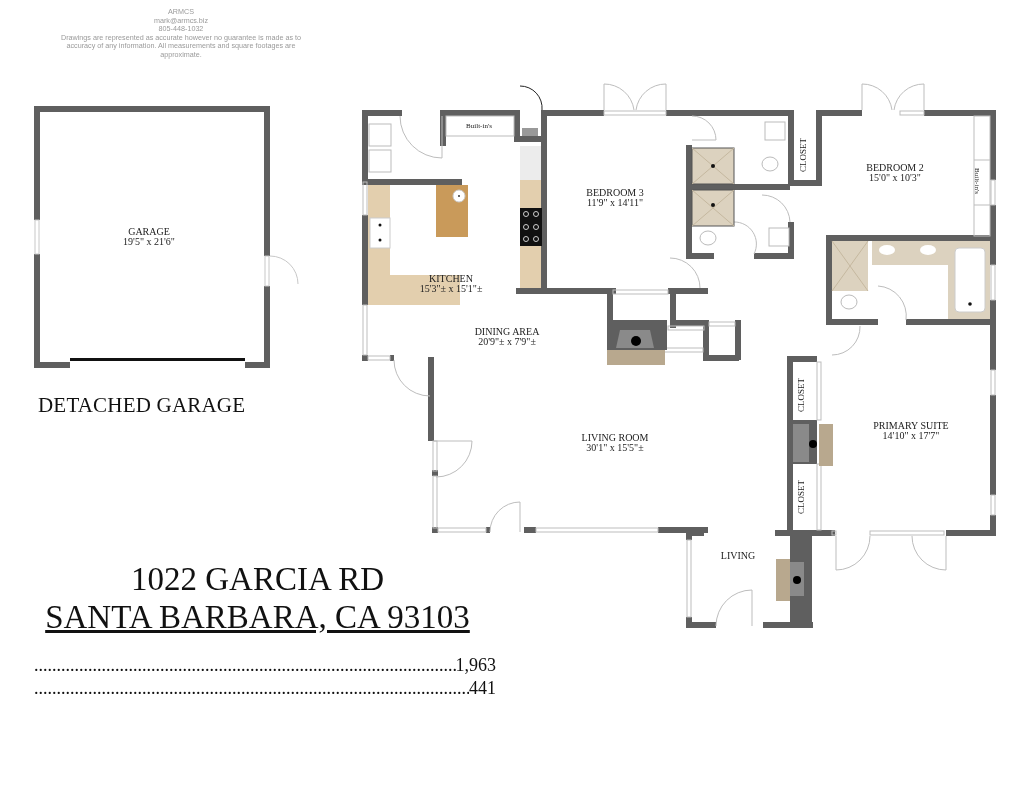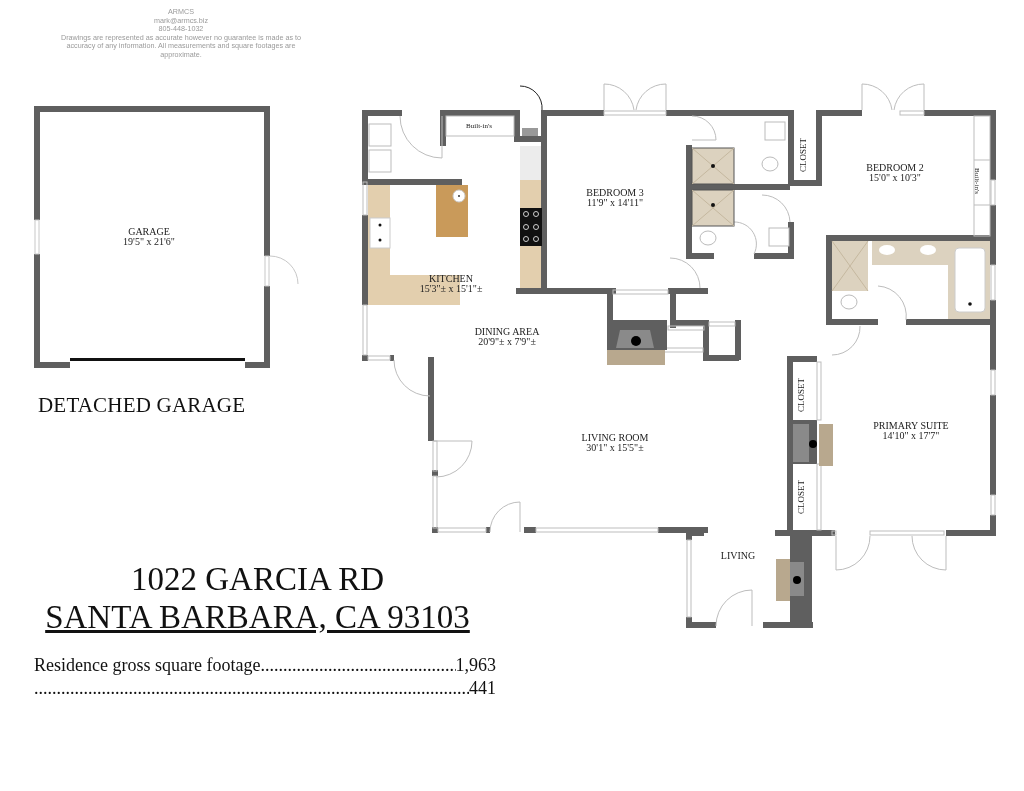--- a/index.html
+++ b/index.html
@@ -254,20 +254,19 @@
   <div>14'10" x 17'7"</div>
 </div>
 <div class="vert-label" style="left:784px; top:390px; transform: rotate(-90deg);">CLOSET</div>
 <div class="vert-label" style="left:784px; top:492px; transform: rotate(-90deg);">CLOSET</div>
 <div class="room-label" style="left:738px; top:551px;">LIVING</div>
 
 <div class="abs address" style="top:560px;">1022 GARCIA RD</div>
 <div class="abs address" style="top:598px;text-decoration:underline;">SANTA BARBARA, CA 93103</div>
 
 <div class="abs sqft" style="top:654px;">
-  <span class="lbl">Residence gross square footage </span>
   <span class="dots"></span>
   <span class="val">1,963</span>
 </div>
 <div class="abs sqft" style="top:677px;">
   <span class="dots"></span>
   <span class="val">441</span>
 </div>
 
 </body></html>

